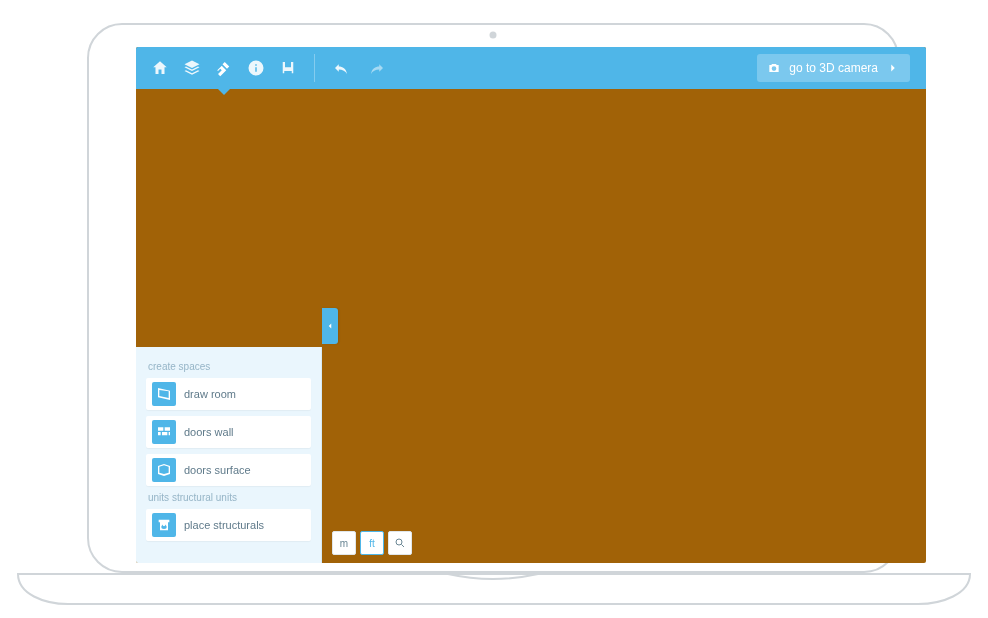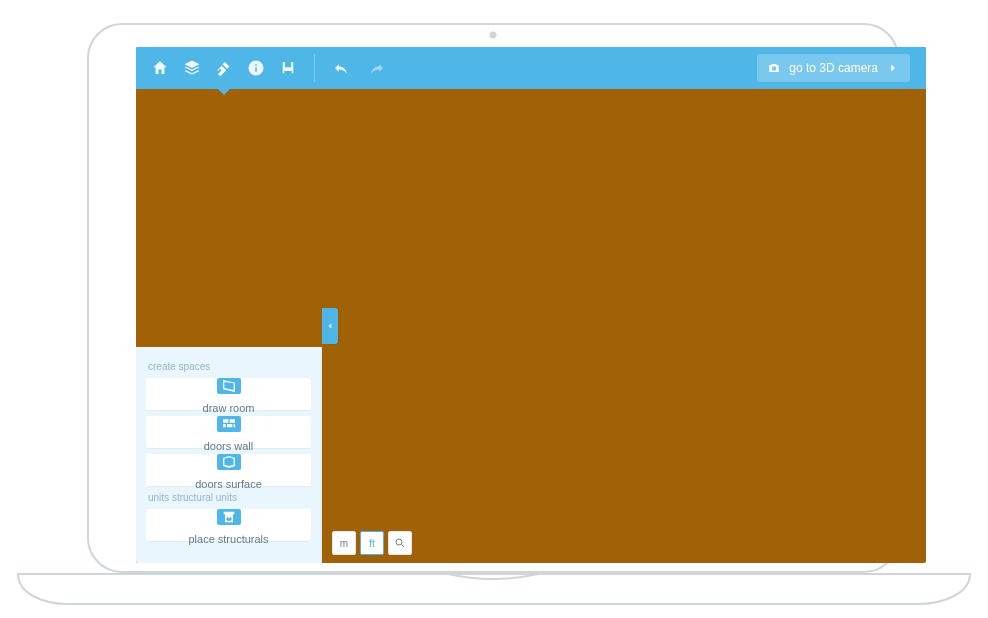--- a/index.html
+++ b/index.html
@@ -106,25 +106,24 @@
     margin: 6px 0 6px 2px;
     font-weight: 400;
   }
   .tool-item {
     background: #fff;
     border-radius: 2px;
     height: 32px;
     display: flex;
     align-items: center;
     gap: 8px;
-    padding: 0 6px;
+    padding: 8px 6px;
     margin-bottom: 6px;
     cursor: pointer;
     box-shadow: 0 1px 1px rgba(0,0,0,0.04);
-    flex-direction: column;
   }
   .tool-item .icon-box {
     width: 24px; height: 24px;
     background: #4fb6e8;
     border-radius: 2px;
     display: flex; align-items: center; justify-content: center;
   }
   .tool-item.outline .icon-box {
     background: transparent;
   }

